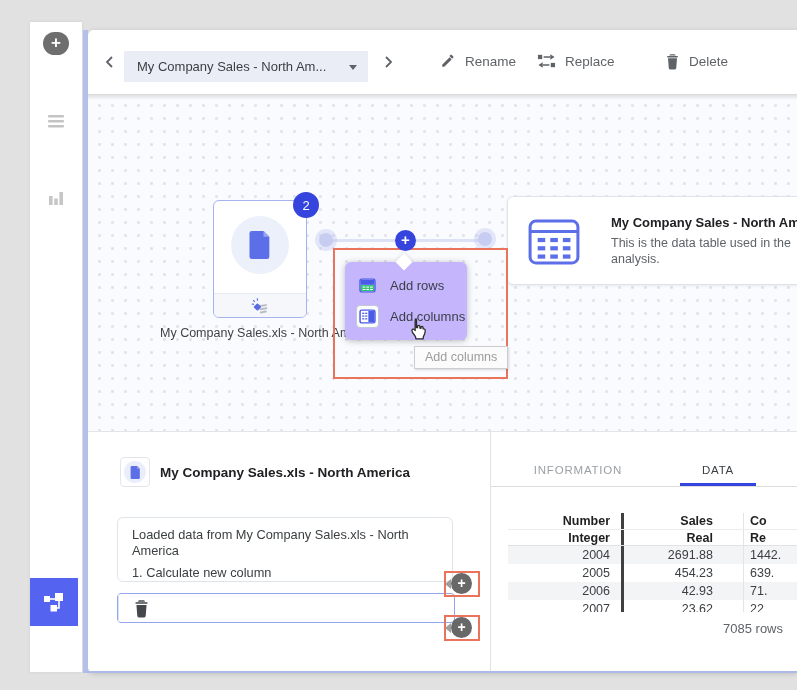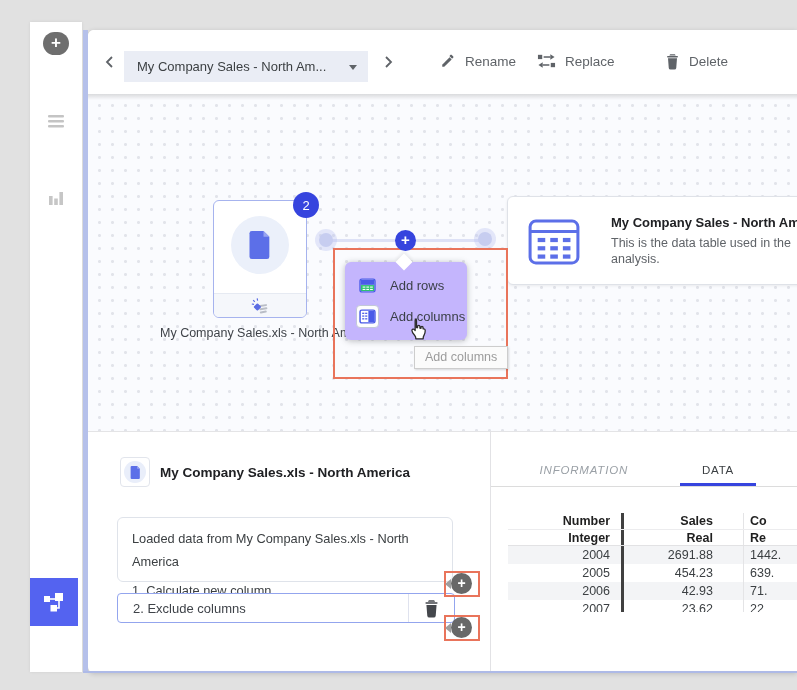--- a/index.html
+++ b/index.html
@@ -62,35 +62,35 @@
   .hl-b2 { left:356px; top:585px; width:36px; height:26px; border-width:2px; z-index:18; }
 
   
   .bottom-border { position:absolute; left:0; top:401px; width:709px; height:1px; background:#e4e4e6; z-index:9; }
   .v-divider { position:absolute; left:402px; top:401px; width:1px; height:242px; background:#e2e2e5; z-index:9; }
 
   .src-tile { position:absolute; left:32px; top:427px; width:30px; height:30px; border:1px solid #e2e5ec; border-radius:4px; display:flex; align-items:center; justify-content:center; z-index:8; }
   .src-tile .mini-circle { width:22px; height:22px; border-radius:50%; background:#e9eefa; display:flex; align-items:center; justify-content:center; }
   .src-title { position:absolute; left:72px; top:435px; font-size:13.5px; font-weight:bold; color:#202124; z-index:8; }
 
-  .hist-card { position:absolute; left:29px; top:487px; width:336px; height:65px; border:1px solid #dfe3ea; border-radius:6px; padding:9px 14px; font-size:12.8px; line-height:23px; color:#3c4043; z-index:8; background:#fff; }
+  .hist-card { position:absolute; left:29px; top:487px; width:336px; height:65px; border:1px solid #dfe3ea; border-radius:6px; padding:9px 14px; font-size:12.8px; line-height:16px; color:#3c4043; z-index:8; background:#fff; }
   .hist-card .step1 { margin-top:6px; }
 
   .sel-card { position:absolute; left:29px; top:563px; width:338px; height:30px; border:1.5px solid #93a5ee; border-radius:4px; background:#fff; display:flex; align-items:center; z-index:8; }
   .sel-card .slabel { padding-left:15px; font-size:13px; color:#3f4349; flex:1; }
   .sel-card .tbin { width:46px; height:100%; border-left:1px solid #dfe2ee; display:flex; align-items:center; justify-content:center; cursor:pointer; }
 
   .plus-gray { position:absolute; width:21px; height:21px; border-radius:50%; background:#686868; color:#fff; font-size:14px; font-weight:bold; text-align:center; line-height:20px; z-index:19; cursor:pointer; }
   .plus-gray::before { content:""; position:absolute; left:-6px; top:5.5px; border-top:5px solid transparent; border-bottom:5px solid transparent; border-right:6px solid #9e9e9e; }
   .pg1 { left:363px; top:543px; }
   .pg2 { left:363px; top:587px; }
 
   
   .tab { position:absolute; top:434px; font-size:11.5px; letter-spacing:.8px; z-index:8; cursor:pointer; }
-  .tab-info { left:440px; width:100px; text-align:right; color:#9aa0a6;font-style:italic; }
+  .tab-info { left:440px; width:100px; text-align:center; color:#9aa0a6; }
   .tab-data { left:595px; width:70px; text-align:center; color:#3c4043; }
   .tab-underline { position:absolute; left:592px; top:453px; width:76px; height:3px; background:#3644de; z-index:8; }
   .tab-line { position:absolute; left:403px; top:456px; width:306px; height:1px; background:#dcdcdc; z-index:7; }
 
   .tbl-wrap { position:absolute; left:420px; top:483px; width:289px; height:99px; overflow:hidden; z-index:8; }
   .tbl { width:380px; font-size:12.5px; }
   .trow { display:flex; height:18px; align-items:center; }
   .trow.h1 { height:17px; border-bottom:1px solid #ececee; font-weight:bold; color:#1f1f1f; }
   .trow.h2 { height:16px; border-bottom:1px solid #e2e2e4; font-weight:bold; color:#1f1f1f; }
   .trow.zebra { background:#f3f4f6; }
@@ -307,21 +307,20 @@
     </span>
   </div>
   <div class="src-title">My Company Sales.xls - North America</div>
 
   <div class="hist-card">
     <div>Loaded data from My Company Sales.xls - North America</div>
     <div class="step1">1. Calculate new column</div>
   </div>
 
   <div class="sel-card">
-    <div class="slabel">2. Exclude columns</div>
     <div class="tbin">
       <svg width="17" height="19" viewBox="0 0 16 18" fill="#44474c">
           <path d="M5.5 1.2h5l.9 1.3h-6.8z"></path>
           <rect x="2.2" y="3.1" width="11.6" height="1.5" rx=".7"></rect>
           <path d="M3.2 5.6h9.6l-.8 10.2a2 2 0 0 1-2 1.8H6a2 2 0 0 1-2-1.8z"></path>
         </svg>
     </div>
   </div>
 
   <div class="hl-rect hl-b1"></div>
@@ -362,15 +361,16 @@
         <div class="c c3">71.</div>
       </div>
       <div class="trow">
         <div class="c c1">2007</div>
         <div class="c c2">23.62</div>
         <div class="c c3">22</div>
       </div>
     </div>
   </div>
 
+  <div class="rowcount">7085 rows</div>
 </div>
 
 <div class="bottom-strip"></div>
 
 </body></html>

